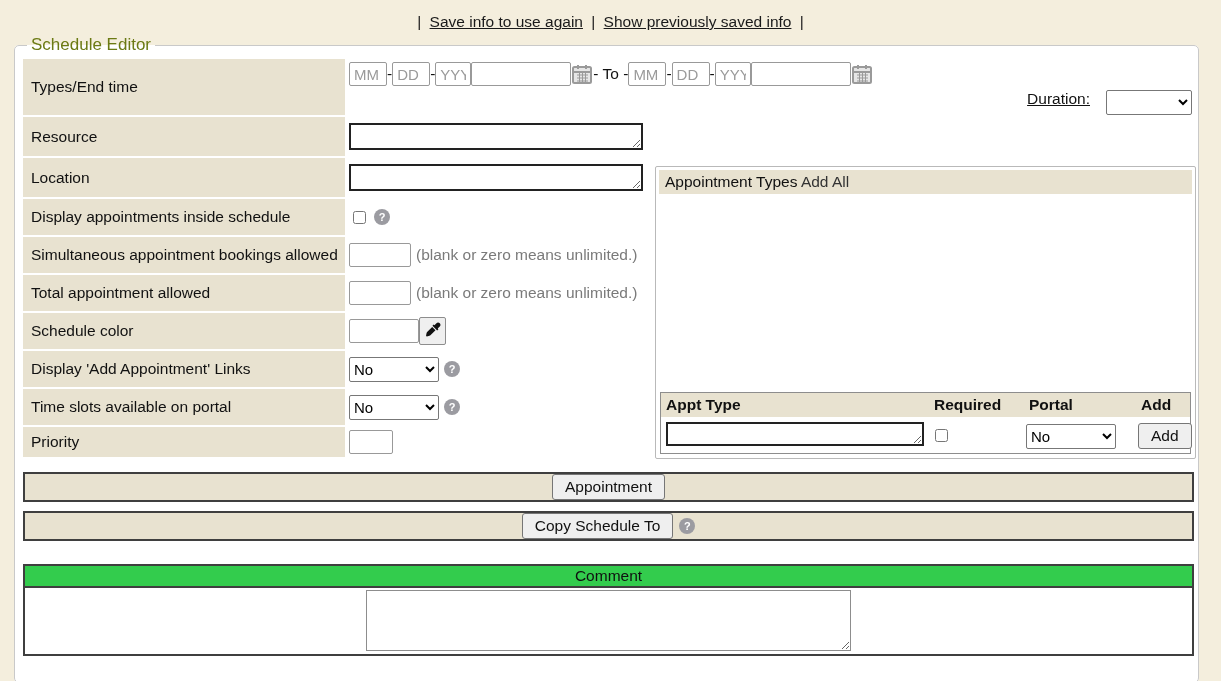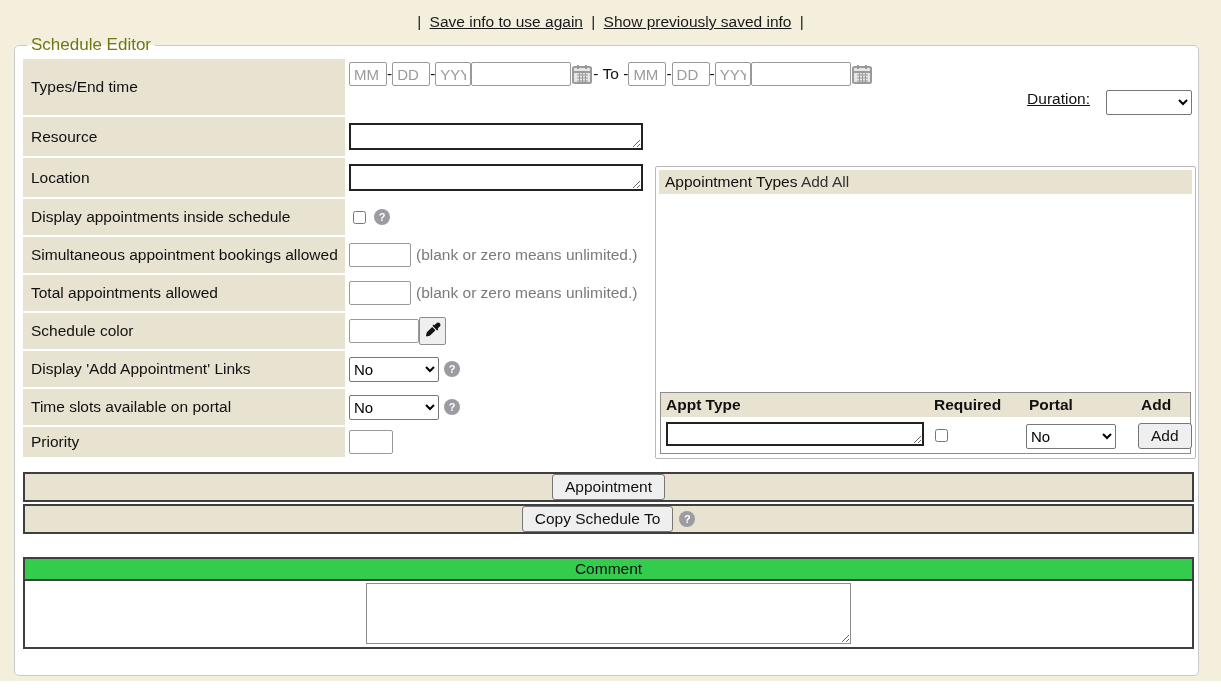--- a/index.html
+++ b/index.html
@@ -59,21 +59,21 @@
   .appt-hrow { background:#e8e2d0; font-weight:bold; border-bottom:2px solid #fff; }
   .appt-hrow > div { padding:3px 5px; }
   .appt-irow { background:#fff; padding:3px 2px; }
   .col-type { width:268px; } .col-req { width:95px; } .col-portal { width:112px; } .col-add { width:50px; }
   .ta-appt { width:258px; height:24px; margin-left:3px; }
   .btn-small { font-size:11.5px; padding:1px 7px; }
 
   
   .bar { border:2px solid #3f3f3f; background:#e8e2d0; height:30px; display:flex; align-items:center; justify-content:center; gap:6px; margin-right:2px; }
   .bar-recurrence { margin-top:13px; }
-  .bar-copy { margin-top:2px; }
+  .bar-copy { margin-top:9px; }
 
   button.std { background:#efefef; border:1px solid #767676; border-radius:3px; font-size:15.5px; font-family:"Liberation Sans",sans-serif; padding:3px 12px; color:#111; cursor:pointer; }
 
   
   .comment-box { border:2px solid #3f3f3f; background:#fff; margin:23px 2px 16px 0; }
   .comment-header { background:#33cc4d; border-bottom:2px solid #3f3f3f; text-align:center; font-size:15.5px; padding:1px 0; color:#101010; }
   .comment-body { display:flex; justify-content:center; padding:2px 0 3px 0; }
   .ta-comment { width:485px; height:61px; border:1px solid #8d8d8d; }
 
   
@@ -180,21 +180,21 @@
 
         <div class="row rowh">
           <div class="label-cell">Simultaneous appointment bookings allowed</div>
           <div class="content-cell">
             <input type="text" class="in-num" style="">
             <span class="hint">(blank or zero means unlimited.)</span>
           </div>
         </div>
 
         <div class="row rowh">
-          <div class="label-cell">Total appointments allowed</div>
+          <div class="label-cell">Total appointment allowed</div>
           <div class="content-cell">
             <input type="text" class="in-num" style="">
             <span class="hint">(blank or zero means unlimited.)</span>
           </div>
         </div>
 
         <div class="row rowh">
           <div class="label-cell">Schedule color</div>
           <div class="content-cell" style="gap:0;">
             <input type="text" class="in-color" style="">

